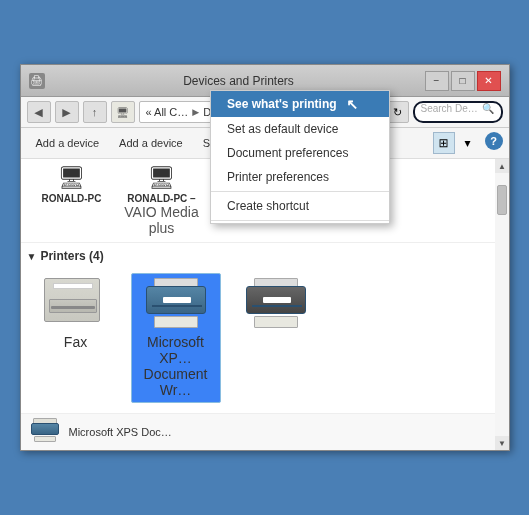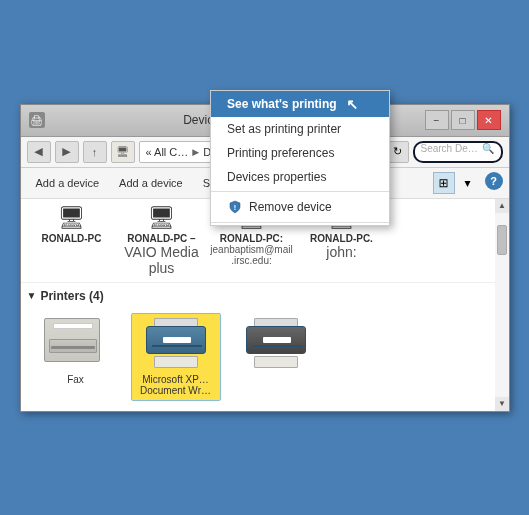--- a/index.html
+++ b/index.html
@@ -226,31 +226,31 @@
     }
     .printer-item {
       text-align: center;
       width: 90px;
       cursor: pointer;
       padding: 4px;
       border: 1px solid transparent;
       border-radius: 2px;
     }
     .printer-item.selected {
-      background: #fde047;
+      background: #3b82f6;
       border-color: #89bde0;
     }
     .printer-icon {
       width: 64px;
       height: 52px;
       margin: 0 auto 4px;
       position: relative;
     }
     .printer-label {
-      font-size: 10px;
+      font-size: 14px;
       color: #333;
       word-break: break-word;
     }
     .fax-body {
       background: linear-gradient(to bottom, #d8d8d0, #c8c8c0);
       border: 1px solid #999;
       border-radius: 2px;
       width: 56px;
       height: 44px;
       position: relative;
@@ -550,52 +550,56 @@
                   <div style="width:28px;height:6px;background:white;position:absolute;top:10px;left:16px;border-radius:1px;"></div>
                 </div>
                 <div class="printer-output"></div>
               </div>
             </div>
             <div class="printer-label"></div>
           </div>
         </div>
       </div>
 
+      <div class="bottom-list-item">
+        <div class="bottom-list-icon">
+          <div style="width:28px;height:24px;position:relative;margin:0 auto;">
+            <div style="width:24px;height:8px;background:#e0e0d8;border:1px solid #aaa;border-radius:1px;position:absolute;top:0;left:2px;"></div>
+            <div style="width:28px;height:12px;background:linear-gradient(to bottom,#5585a5,#3a6585);border:1px solid #2a5070;border-radius:2px;position:absolute;top:5px;left:0;"></div>
+            <div style="width:22px;height:6px;background:#e8e8e0;border:1px solid #aaa;border-radius:1px;position:absolute;bottom:0;left:3px;"></div>
+          </div>
+        </div>
+        <span>Microsoft XPS Doc…</span>
+      </div>
 
     </div>
 
     <div class="scrollbar">
       <div class="scroll-arrow">▲</div>
       <div class="scroll-track">
         <div class="scroll-thumb"></div>
       </div>
       <div class="scroll-arrow">▼</div>
     </div>
   </div>
 
   <div class="context-menu">
     <div class="context-menu-item highlighted">
       <span>See what's printing</span>
       <span class="cursor-arrow">↖</span>
     </div>
     <div class="context-menu-item">
-      <span>Set as printing printer</span>
+      <span>Set as default device</span>
     </div>
     <div class="context-menu-item">
-      <span>Printing preferences</span>
+      <span>Document preferences</span>
     </div>
     <div class="context-menu-item">
-      <span>Devices properties</span>
+      <span>Printer preferences</span>
     </div>
     <div class="context-separator"></div>
     <div class="context-menu-item">
-      <div class="menu-icon shield-icon">
-        <svg width="14" height="14" viewBox="0 0 14 14">
-          <path d="M7 1 L12 3 L12 7 C12 10 7 13 7 13 C7 13 2 10 2 7 L2 3 Z" fill="#3a7bb5" stroke="#2a5070" stroke-width="0.5"></path>
-          <text x="7" y="10" font-size="7" text-anchor="middle" fill="white" font-weight="bold">!</text>
-        </svg>
-      </div>
-      <span>Remove device</span>
+      <span>Create shortcut</span>
     </div>
     <div class="context-separator"></div>
   </div>
 
 </div>
 
 </body></html>

